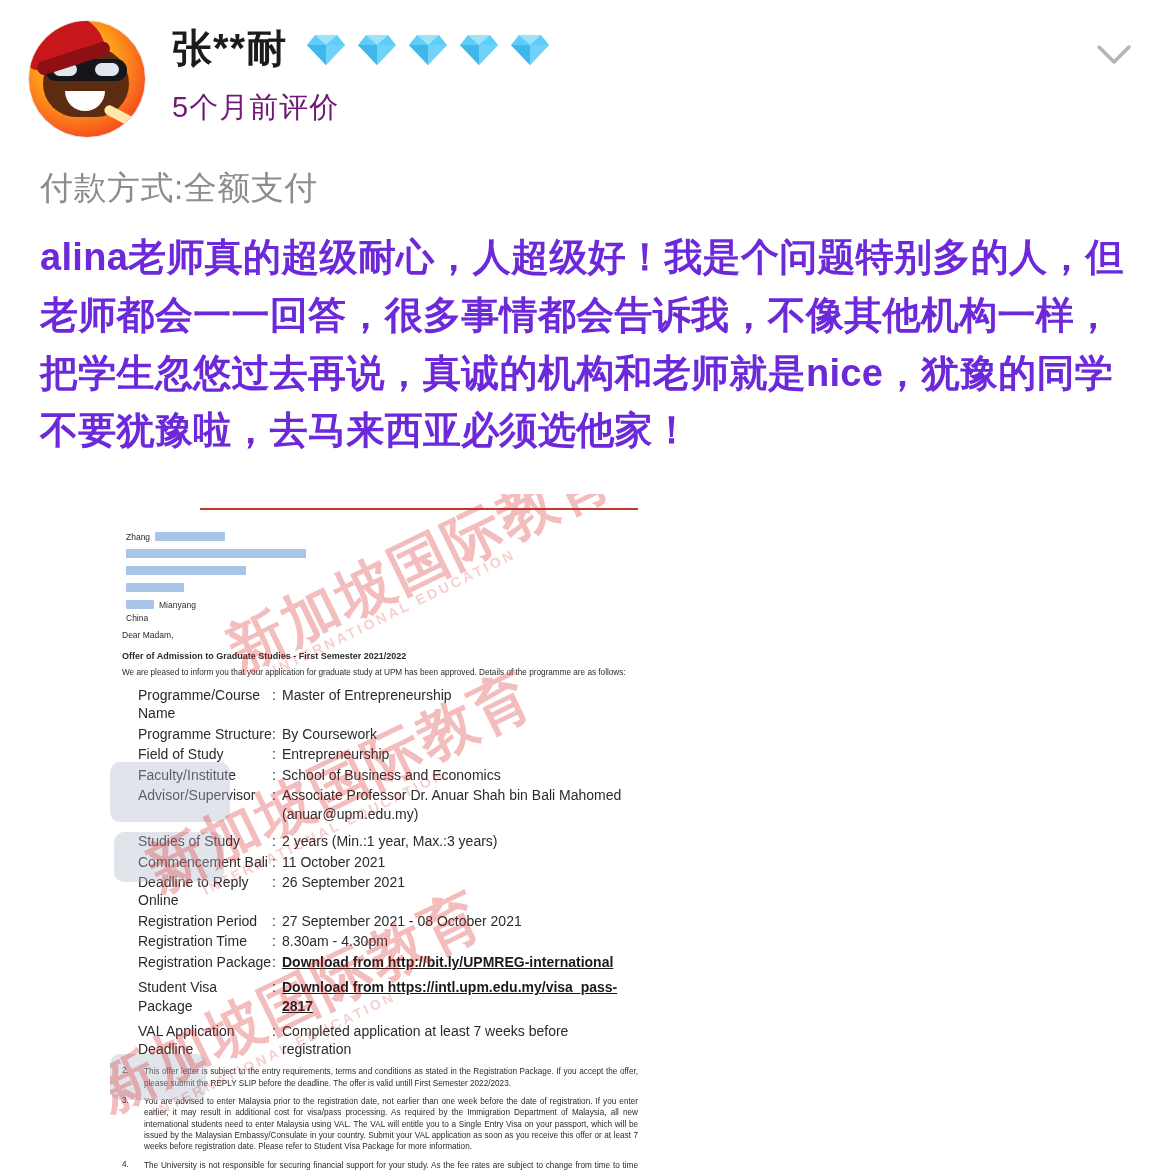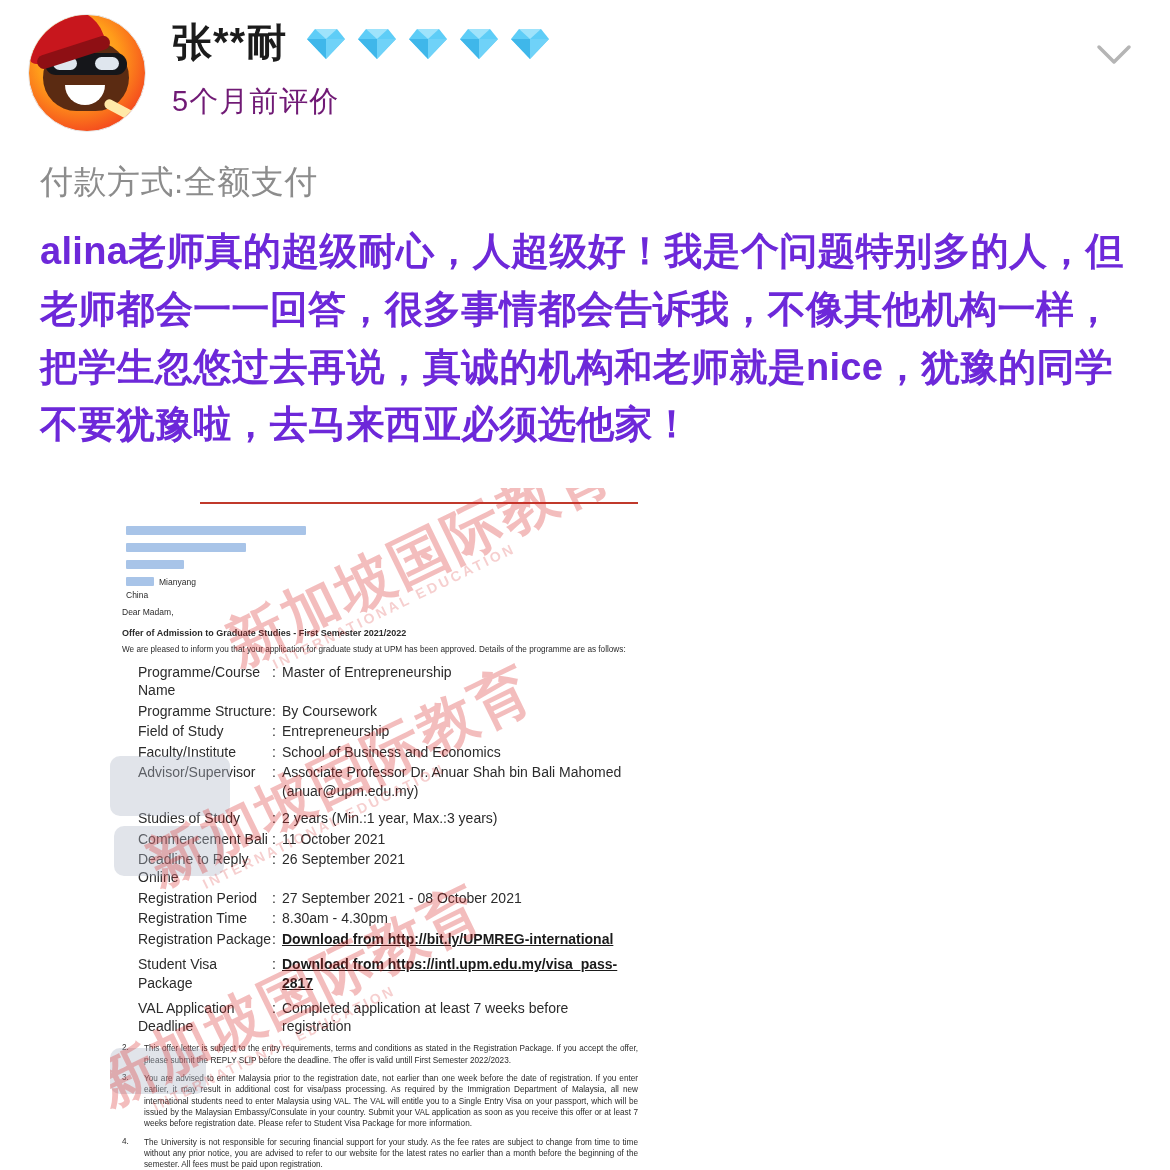--- a/index.html
+++ b/index.html
@@ -13,21 +13,21 @@
     min-height: 1170px;
     background: #ffffff;
     position: relative;
     overflow: hidden;
   }
 
   
   .review-header {
     display: flex;
     align-items: flex-start;
-    padding: 14px 20px 0 28px;
+    padding: 20px 20px 0 28px;
     position: relative;
   }
   .avatar {
     width: 118px; height: 118px;
     border-radius: 50%;
     flex: 0 0 118px;
     background: radial-gradient(circle at 42% 38%, #ffd24a 0%, #ff9c1a 42%, #f4461e 78%, #d6260d 100%);
     position: relative;
     overflow: hidden;
     border: 1px solid #e8e8e8;
@@ -307,20 +307,24 @@
 
   <div class="review-body">alina老师真的超级耐心，人超级好！我是个问题特别多的人，但老师都会一一回答，很多事情都会告诉我，不像其他机构一样，把学生忽悠过去再说，真诚的机构和老师就是nice，犹豫的同学不要犹豫啦，去马来西亚必须选他家！</div>
 
   <div class="doc-wrap">
     <div class="doc">
 
       <div class="rule"></div>
 
       <div class="addr">
         <div class="addr-line">
+          <span>Zhang</span>
+          <span class="blk" style="width:70px;"></span>
+        </div>
+        <div class="addr-line">
             <span class="blk" style="width:180px;"></span>
           </div>
         <div class="addr-line">
             <span class="blk" style="width:120px;"></span>
           </div>
         <div class="addr-line">
             <span class="blk" style="width:58px;"></span>
           </div>
         <div class="addr-line">
           <span class="blk" style="width:28px;"></span>

